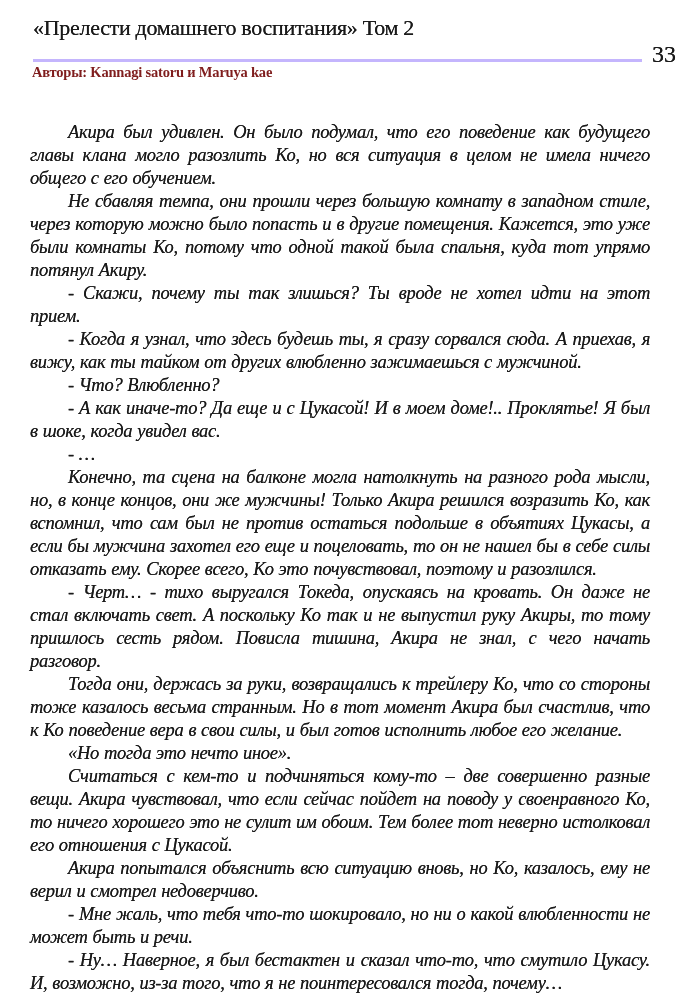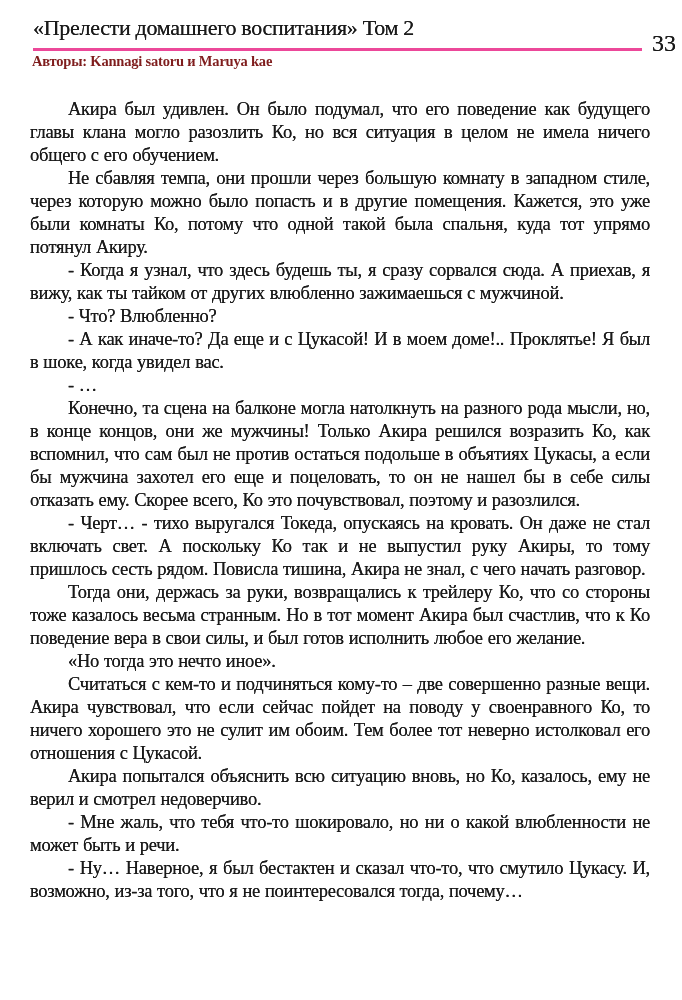--- a/index.html
+++ b/index.html
@@ -17,22 +17,22 @@
     color: #1a1a1a;
     box-sizing: border-box;
   }
   .header {
     display: flex;
     align-items: flex-end;
     padding: 16px 4px 0 33px;
   }
   .header-title-wrap {
     flex: 1;
-    border-bottom: 3px solid #ec4899;
-    padding-bottom: 8px;
+    border-bottom: 3px solid #c4b5fd;
+    padding-bottom: 19px;
     margin-right: 10px;
   }
   .doc-title {
     font-size: 22px;
     line-height: 24px;
     letter-spacing: -0.3px;
     white-space: nowrap;
     text-shadow: 0 0 0.5px #222;
   }
   .page-number {
@@ -43,27 +43,28 @@
     text-shadow: 0 0 0.5px #222;
   }
   .authors {
     padding: 2px 0 0 32px;
     font-size: 14.5px;
     font-weight: bold;
     letter-spacing: -0.2px;
     color: #7f1d1d;
   }
   .content {
-    margin: 28px 32px 0 30px;
+    margin: 40px 32px 0 30px;
     text-align: justify;
     font-size: 18.5px;
     line-height: 23px;
     letter-spacing: -0.25px;
     word-spacing: 0.5px;
     text-shadow: 0 0 0.45px #2a2a2a;
+    font-style: italic;
   }
   .content p {
     margin: 0;
     padding: 0;
     text-indent: 38px;
   }
 </style>
 </head>
 <body>
 
@@ -74,20 +75,21 @@
       <span class="doc-title">«Прелести домашнего воспитания» Том 2</span>
     </div>
     <span class="page-number">33</span>
   </div>
 
   <div class="authors">Авторы: Kannagi satoru и Maruya kae</div>
 
   <div class="content">
     <p>Акира был удивлен. Он было подумал, что его поведение как будущего главы клана могло разозлить Ко, но вся ситуация в целом не имела ничего общего с его обучением.</p>
     <p>Не сбавляя темпа, они прошли через большую комнату в западном стиле, через которую можно было попасть и в другие помещения. Кажется, это уже были комнаты Ко, потому что одной такой была спальня, куда тот упрямо потянул Акиру.</p>
+    <p>- Скажи, почему ты так злишься? Ты вроде не хотел идти на этот прием.</p>
     <p>- Когда я узнал, что здесь будешь ты, я сразу сорвался сюда. А приехав, я вижу, как ты тайком от других влюбленно зажимаешься с мужчиной.</p>
     <p>- Что? Влюбленно?</p>
     <p>- А как иначе-то? Да еще и с Цукасой! И в моем доме!.. Проклятье! Я был в шоке, когда увидел вас.</p>
     <p>- …</p>
     <p>Конечно, та сцена на балконе могла натолкнуть на разного рода мысли, но, в конце концов, они же мужчины! Только Акира решился возразить Ко, как вспомнил, что сам был не против остаться подольше в объятиях Цукасы, а если бы мужчина захотел его еще и поцеловать, то он не нашел бы в себе силы отказать ему. Скорее всего, Ко это почувствовал, поэтому и разозлился.</p>
     <p>- Черт… - тихо выругался Токеда, опускаясь на кровать. Он даже не стал включать свет. А поскольку Ко так и не выпустил руку Акиры, то тому пришлось сесть рядом. Повисла тишина, Акира не знал, с чего начать разговор.</p>
     <p>Тогда они, держась за руки, возвращались к трейлеру Ко, что со стороны тоже казалось весьма странным. Но в тот момент Акира был счастлив, что к Ко поведение вера в свои силы, и был готов исполнить любое его желание.</p>
     <p>«Но тогда это нечто иное».</p>
     <p>Считаться с кем-то и подчиняться кому-то – две совершенно разные вещи. Акира чувствовал, что если сейчас пойдет на поводу у своенравного Ко, то ничего хорошего это не сулит им обоим. Тем более тот неверно истолковал его отношения с Цукасой.</p>
     <p>Акира попытался объяснить всю ситуацию вновь, но Ко, казалось, ему не верил и смотрел недоверчиво.</p>

